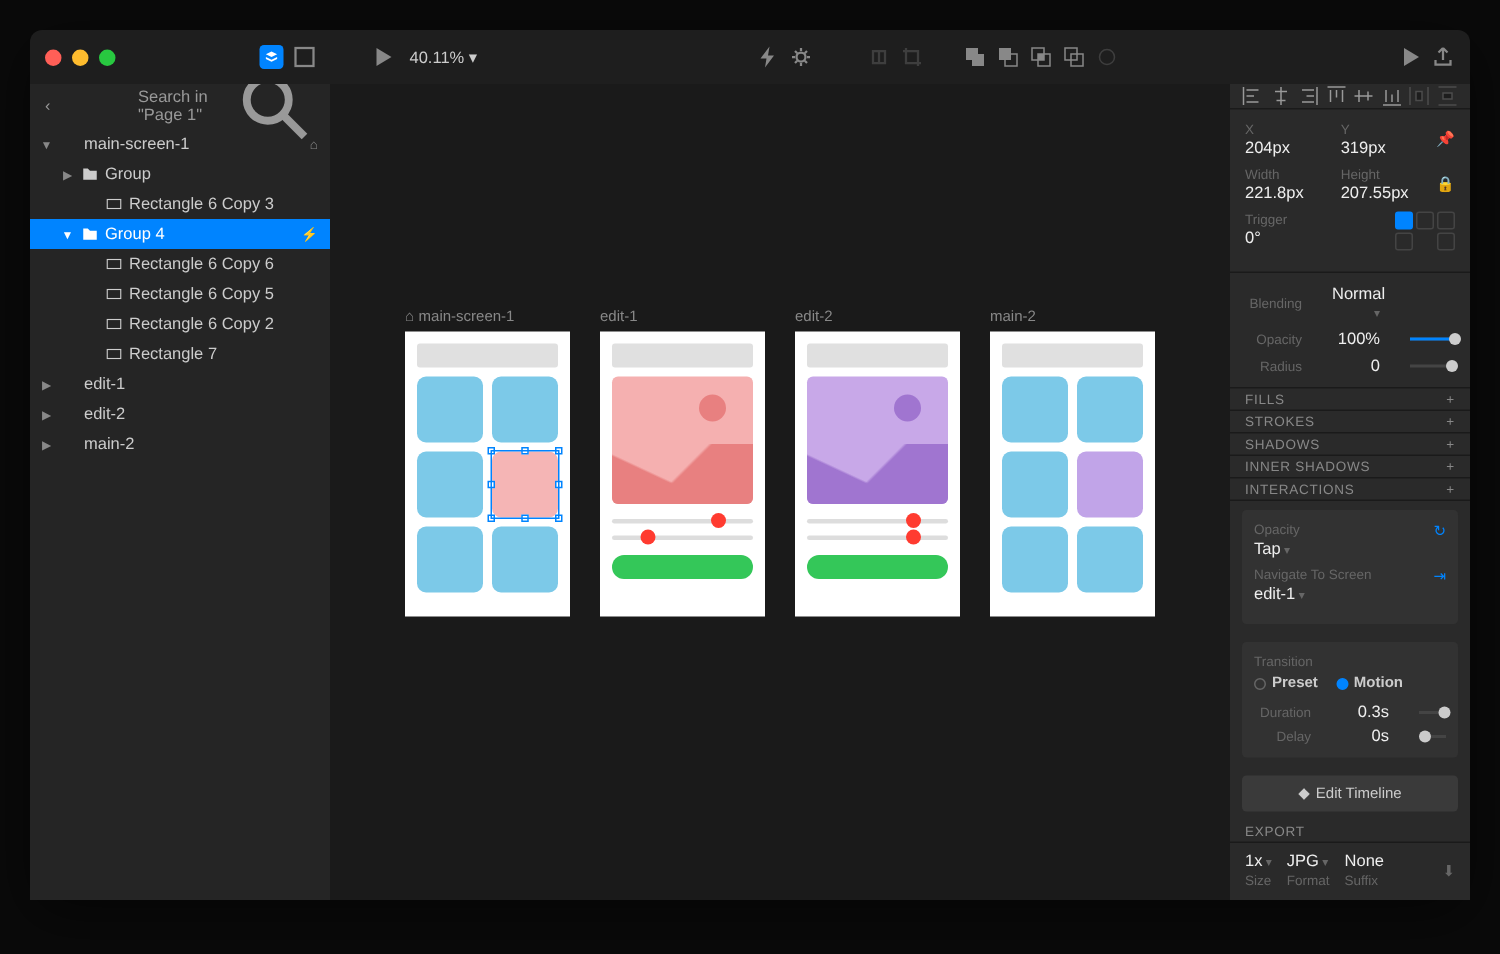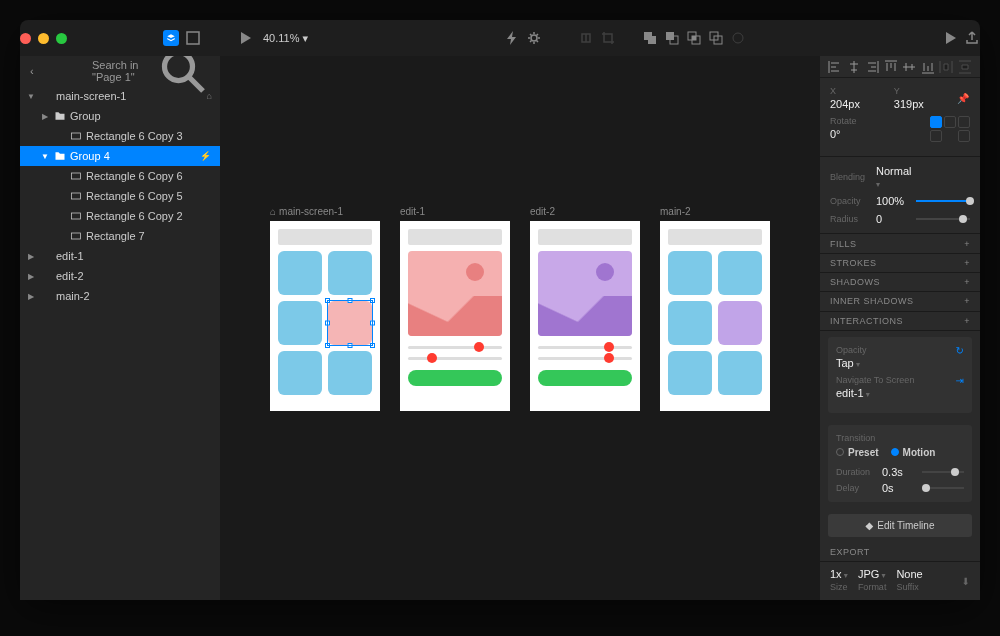--- a/index.html
+++ b/index.html
@@ -1,20 +1,20 @@
 <!DOCTYPE html>
 <html><head>
   <meta charset="utf-8">
   <style>
     * { margin: 0; padding: 0; box-sizing: border-box; font-family: -apple-system, BlinkMacSystemFont, "Segoe UI", sans-serif; }
     body { background: #0a0a0a; width: 1000px; height: 636px; overflow: hidden; color: #fff; font-size: 11px; }
     
     .window { width: 960px; height: 580px; margin: 20px auto; background: #1e1e1e; border-radius: 8px; display: flex; flex-direction: column; box-shadow: 0 10px 40px rgba(0,0,0,0.5); }
     
-    .titlebar { height: 36px; display: flex; align-items: center; padding: 0 0; gap: 8px; justify-content: space-between; }
+    .titlebar { height: 36px; display: flex; align-items: center; padding: 0 10px; gap: 8px; justify-content: space-between; }
     .traffic-lights { display: flex; gap: 7px; }
     .traffic-light { width: 11px; height: 11px; border-radius: 50%; }
     .tl-red { background: #ff5f57; }
     .tl-yellow { background: #febc2e; }
     .tl-green { background: #28c840; }
     
     .toolbar-spacer { flex: 1; }
     .tb-section { display: flex; align-items: center; gap: 6px; }
     .tb-icon { width: 16px; height: 16px; color: #888; cursor: pointer; display: flex; align-items: center; justify-content: center; }
     .tb-icon.active { color: #fff; background: #0084ff; padding: 3px; border-radius: 3px; }
@@ -91,21 +91,21 @@
     .rp-field { flex: 1; }
     .rp-label { color: #666; font-size: 9px; margin-bottom: 2px; }
     .rp-value { color: #eee; font-size: 11px; }
     .rp-value.select::after { content: ' ▾'; color: #666; font-size: 8px; }
     .rp-end-icon { color: #666; align-self: center; }
     
     .rp-pin-grid { display: grid; grid-template-columns: repeat(3, 12px); gap: 2px; }
     .rp-pin { width: 12px; height: 12px; border: 1px solid #444; border-radius: 2px; }
     .rp-pin.active { background: #0084ff; border-color: #0084ff; }
     
-    .rp-slider-row { display: flex; align-items: center; gap: 8px; }
+    .rp-slider-row { display: flex; align-items: center; gap: 20px; text-align: right; }
     .rp-slider-row .rp-label { width: 38px; margin: 0; }
     .rp-slider-row .rp-value { width: 32px; }
     .rp-slider { flex: 1; height: 2px; background: #444; position: relative; }
     .rp-slider-fill { position: absolute; height: 100%; background: #0084ff; }
     .rp-slider-knob { position: absolute; width: 8px; height: 8px; border-radius: 50%; background: #ccc; top: -3px; }
     
     .rp-interaction-card { margin: 6px 8px; background: #323232; border-radius: 3px; padding: 8px; }
     .rp-ic-row { margin-bottom: 6px; position: relative; }
     .rp-ic-icon { position: absolute; right: 0; top: 0; color: #0084ff; }
     
@@ -457,21 +457,32 @@
               <div class="rp-value">204px</div>
             </div>
           <div class="rp-field">
               <div class="rp-label">Y</div>
               <div class="rp-value">319px</div>
             </div>
           <div class="rp-end-icon">📌</div>
         </div>
         <div class="rp-row">
           <div class="rp-field">
-              <div class="rp-label">Rotate</div>
+              <div class="rp-label">Width</div>
+              <div class="rp-value">221.8px</div>
+            </div>
+          <div class="rp-field">
+              <div class="rp-label">Height</div>
+              <div class="rp-value">207.55px</div>
+            </div>
+          <div class="rp-end-icon">🔒</div>
+        </div>
+        <div class="rp-row">
+          <div class="rp-field">
+              <div class="rp-label">Trigger</div>
               <div class="rp-value">0°</div>
             </div>
           <div class="rp-pin-grid">
             <div class="rp-pin active"></div>
               <div class="rp-pin"></div>
               <div class="rp-pin"></div>
             <div class="rp-pin"></div>
               <div style="width:12px"></div>
               <div class="rp-pin"></div>
           </div>

